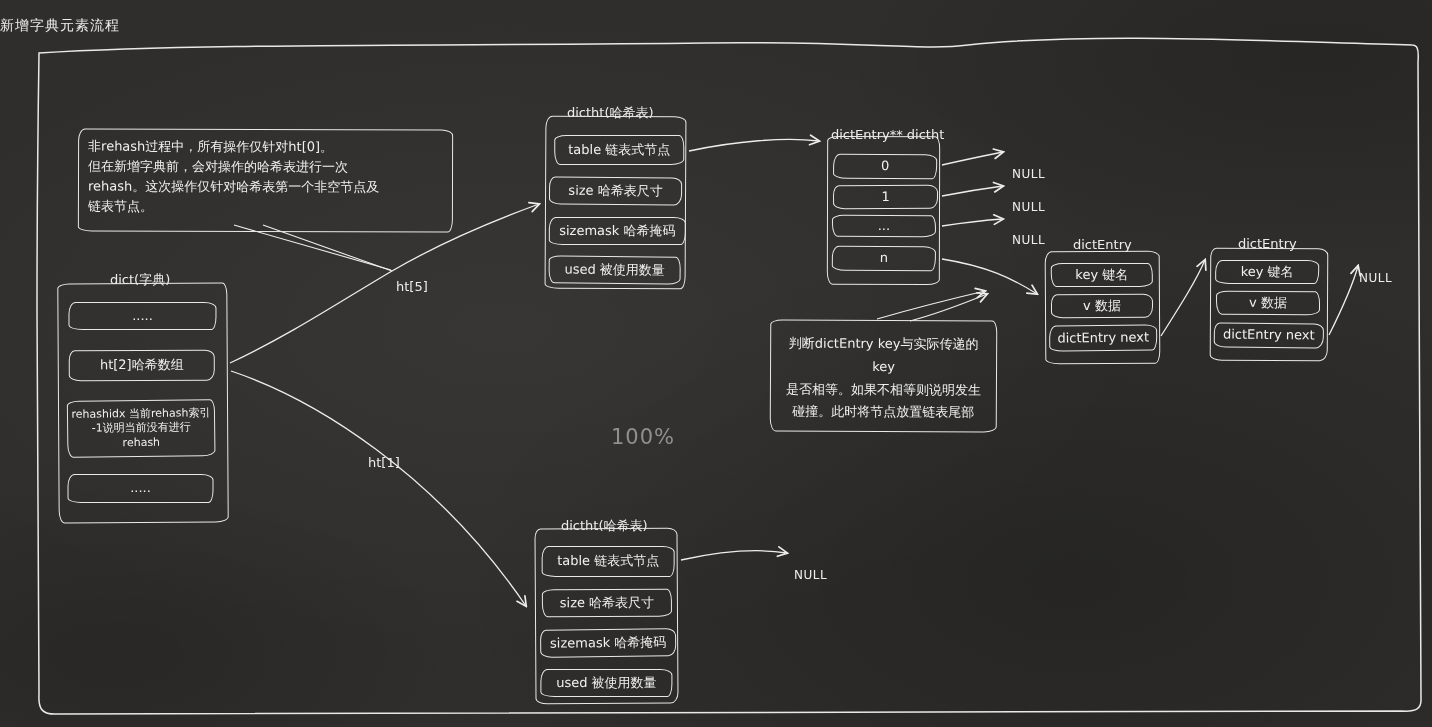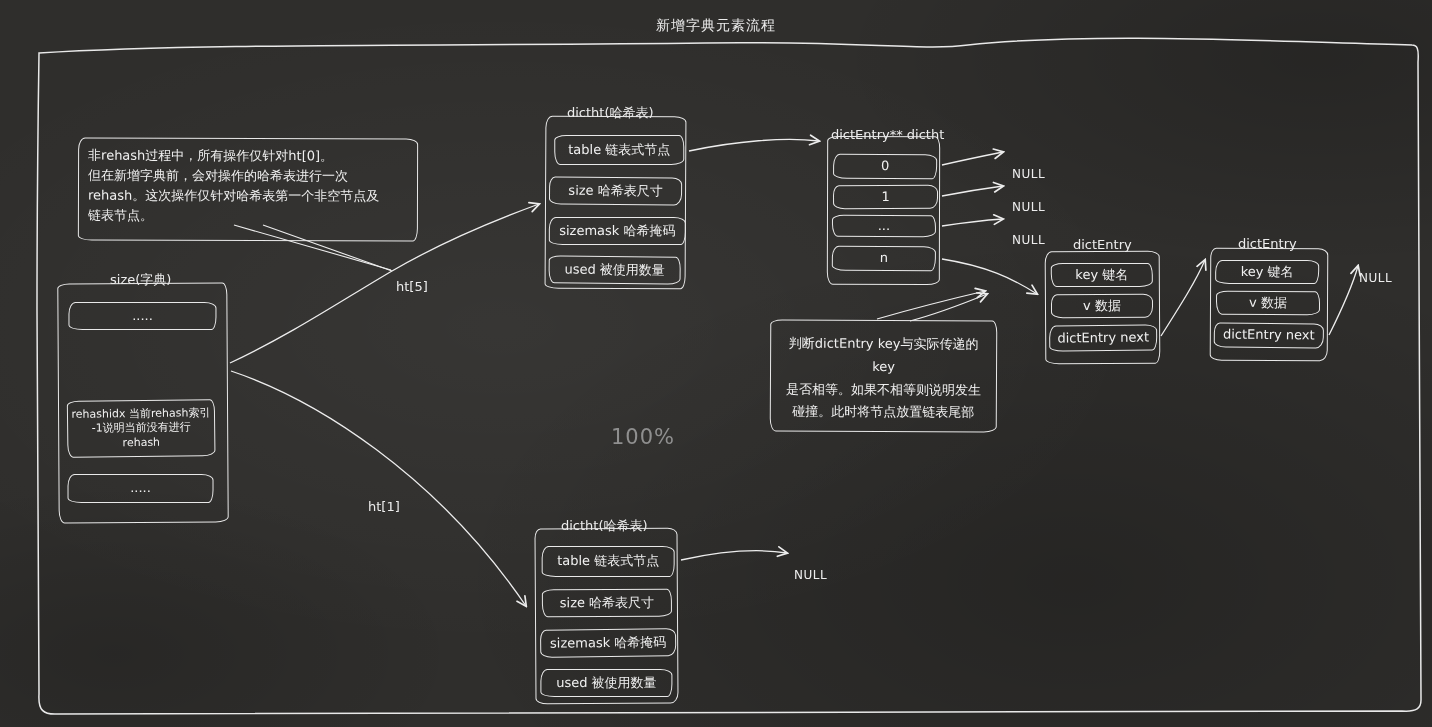--- a/index.html
+++ b/index.html
@@ -7,21 +7,21 @@
     position:relative;width:1432px;height:727px;overflow:hidden;
     font-family:"DejaVu Sans","Liberation Sans",sans-serif;
     background-color:#2f2e2c;
     background-image:
       radial-gradient(ellipse 1000px 500px at 35% 45%, rgba(255,255,255,0.04), transparent 65%),
       radial-gradient(ellipse 900px 500px at 75% 80%, rgba(0,0,0,0.20), transparent 70%),
       radial-gradient(ellipse 700px 300px at 92% 8%, rgba(0,0,0,0.18), transparent 70%),
       radial-gradient(ellipse 500px 250px at 8% 90%, rgba(0,0,0,0.15), transparent 70%);
   }
   .wires{position:absolute;left:0;top:0;pointer-events:none;}
-  .title{position:absolute;left:0;right:0;top:17px;text-align:center;font-size:14px;color:#ededed;letter-spacing:1px;}
+  .title{position:absolute;left:0;right:0;top:17px;font-size:14px;color:#ededed;letter-spacing:1px;}
   .lbl{position:absolute;color:#ededed;font-size:13px;white-space:nowrap;margin-top:8px;}
   .box{position:absolute;box-sizing:border-box;border:1.4px solid #e9e9e9;}
   .row{
     position:absolute;box-sizing:border-box;border:1.3px solid #e9e9e9;
     display:flex;align-items:center;justify-content:center;
     color:#f1f1f1;font-size:13px;text-align:center;white-space:pre-line;line-height:1.3;
   }
   .row.small{font-size:11px;}
   .note{
     position:absolute;box-sizing:border-box;border:1.3px solid #e9e9e9;
@@ -66,28 +66,29 @@
 
     <path d="M 234 225 L 391 270" fill="none" stroke="#ededed" stroke-width="1.1"></path>
     <path d="M 263 225 L 392 271" fill="none" stroke="#ededed" stroke-width="1.1"></path>
 
     <path marker-end="url(#ah)" d="M 877 319 C 915 308 955 298 985 291" fill="none" stroke="#ededed" stroke-width="1.1"></path>
     <path marker-end="url(#ah)" d="M 910 321 C 940 313 965 303 987 294" fill="none" stroke="#ededed" stroke-width="1.1"></path>
   </svg>
 
   <div class="title">新增字典元素流程</div>
 
-  <div class="note brA rC" style="left:78px;top:138px;width:340px;height:103px;">非rehash过程中，所有操作仅针对ht[0]。
+  <div class="note brA rC" style="left:78px;top:129px;width:375px;height:103px;">非rehash过程中，所有操作仅针对ht[0]。
 但在新增字典前，会对操作的哈希表进行一次
 rehash。这次操作仅针对哈希表第一个非空节点及
 链表节点。</div>
 
-  <div class="lbl" style="left:110px;top:263px;">size(字典)</div>
+  <div class="lbl" style="left:110px;top:263px;">dict(字典)</div>
   <div class="box brB rB" style="left:58px;top:283px;width:170px;height:240px;">
     <div class="row brA rA" style="left:10px;top:18px;width:148px;height:28px;">.....</div>
+    <div class="row brC rC" style="left:10px;top:66px;width:146px;height:31px;">ht[2]哈希数组</div>
     <div class="row small brB rB" style="left:8px;top:116px;width:148px;height:57px;">rehashidx 当前rehash索引
 -1说明当前没有进行
 rehash</div>
     <div class="row brA rA" style="left:8px;top:190px;width:146px;height:29px;">.....</div>
   </div>
 
   <div class="lbl" style="left:567px;top:96px;">dictht(哈希表)</div>
   <div class="box brA rA" style="left:545px;top:116px;width:141px;height:173px;">
     <div class="row brB rB" style="left:8px;top:18px;width:130px;height:30px;">table 链表式节点</div>
     <div class="row brC rC" style="left:3px;top:60px;width:133px;height:28px;">size 哈希表尺寸</div>
@@ -123,21 +124,21 @@
     <div class="row brA rB" style="left:4px;top:11px;width:104px;height:24px;">key 键名</div>
     <div class="row brB rC" style="left:5px;top:42px;width:104px;height:24px;">v 数据</div>
     <div class="row brC rA" style="left:3px;top:74px;width:110px;height:25px;">dictEntry next</div>
   </div>
 
   <div class="note centered brB rA" style="left:770px;top:320px;width:227px;height:112px;">判断dictEntry key与实际传递的key
 是否相等。如果不相等则说明发生
 碰撞。此时将节点放置链表尾部</div>
 
   <div class="edge-lbl" style="left:396px;top:279px;">ht[5]</div>
-  <div class="edge-lbl" style="left:368px;top:455px;margin-top:44px;">ht[1]</div>
+  <div class="edge-lbl" style="left:368px;top:455px;">ht[1]</div>
 
   <div class="null" style="left:1012px;top:147px;">NULL</div>
   <div class="null" style="left:1012px;top:180px;">NULL</div>
   <div class="null" style="left:1012px;top:213px;">NULL</div>
   <div class="null" style="left:1359px;top:251px;">NULL</div>
   <div class="null" style="left:794px;top:548px;">NULL</div>
 
   <div class="zoom" style="left:611px;top:425px;">100%</div>
 
 </div>

